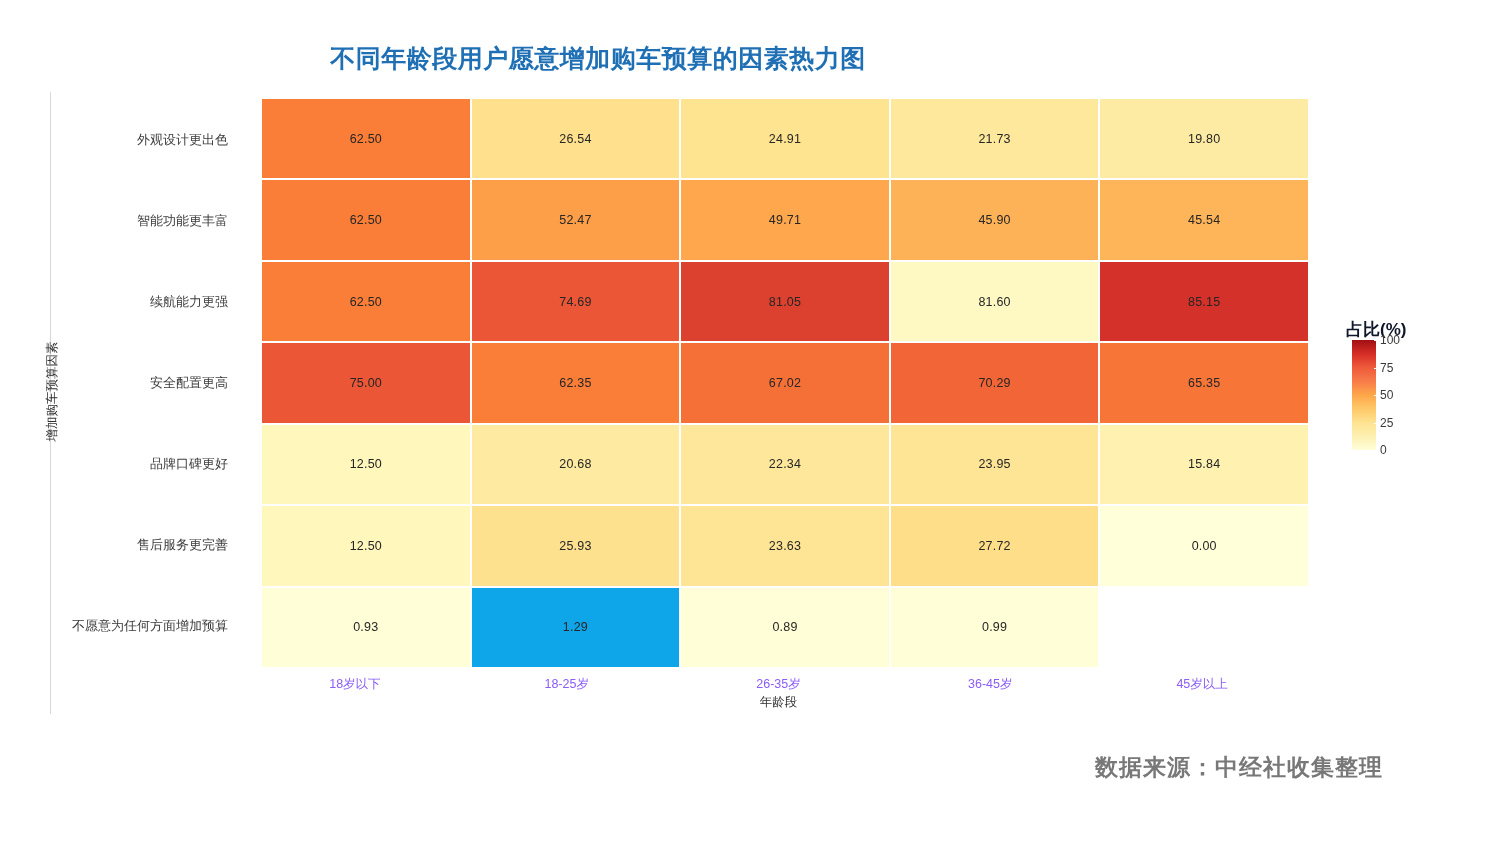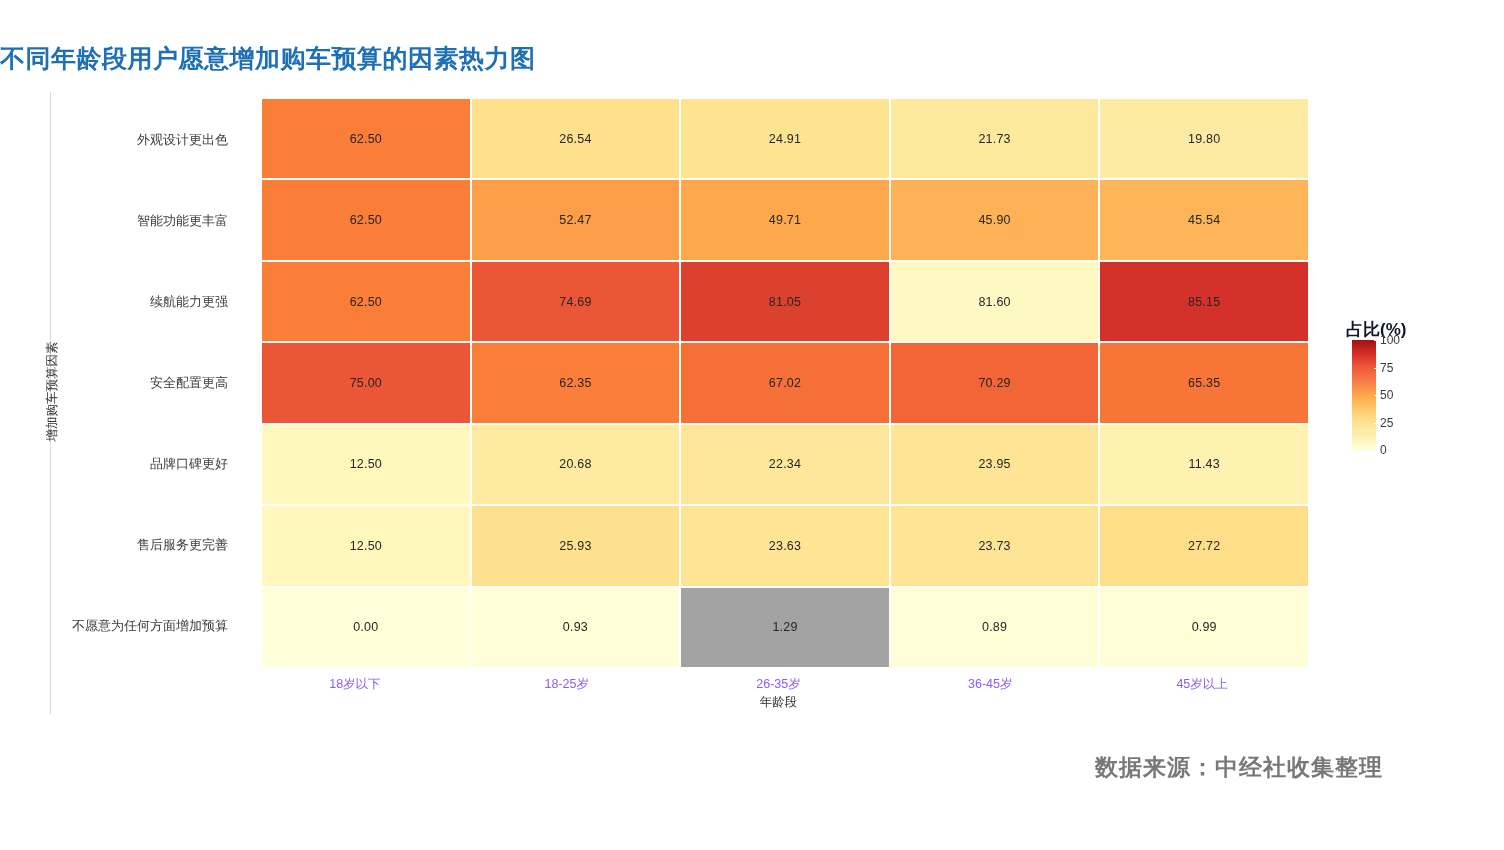--- a/index.html
+++ b/index.html
@@ -14,20 +14,21 @@
     overflow: hidden;
     font-family: "Liberation Sans", "DejaVu Sans", sans-serif;
     color: #404040;
   }
 
   #chart-title {
     position: absolute;
     left: 0;
     top: 42px;
     width: 1196px;
+    text-align: center;
     font-size: 25px;
     font-weight: bold;
     color: #1f6fb5;
     letter-spacing: 0.5px;
   }
 
   
   #axes-spine {
     position: absolute;
     left: 50px;
@@ -277,44 +278,41 @@
       <div class="heat-cell" style="background: rgb(254, 234, 160);">
         <span>20.68</span>
       </div>
       <div class="heat-cell" style="background: rgb(254, 231, 154);">
         <span>22.34</span>
       </div>
       <div class="heat-cell" style="background: rgb(254, 229, 149);">
         <span>23.95</span>
       </div>
       <div class="heat-cell" style="background: rgb(255, 242, 177);">
-        <span>11.43</span>
+        <span>15.84</span>
       </div>
       <div class="heat-cell" style="background: rgb(255, 247, 188);">
         <span>12.50</span>
       </div>
       <div class="heat-cell" style="background: rgb(254, 225, 142);">
         <span>25.93</span>
       </div>
       <div class="heat-cell" style="background: rgb(254, 229, 150);">
         <span>23.63</span>
       </div>
-      <div class="heat-cell" style="background: rgb(254, 229, 149);">
-        <span>23.73</span>
-      </div>
       <div class="heat-cell" style="background: rgb(254, 222, 137);">
         <span>27.72</span>
       </div>
       <div class="heat-cell" style="background: rgb(255, 255, 217);">
         <span>0.00</span>
       </div>
       <div class="heat-cell" style="background: rgb(255, 254, 215);">
         <span>0.93</span>
       </div>
-      <div class="heat-cell" style="background: #a3a3a3;">
+      <div class="heat-cell" style="background: #0ea5e9;">
         <span>1.29</span>
       </div>
       <div class="heat-cell" style="background: rgb(255, 254, 215);">
         <span>0.89</span>
       </div>
       <div class="heat-cell" style="background: rgb(255, 254, 215);">
         <span>0.99</span>
       </div>
     </div>
 </div>

